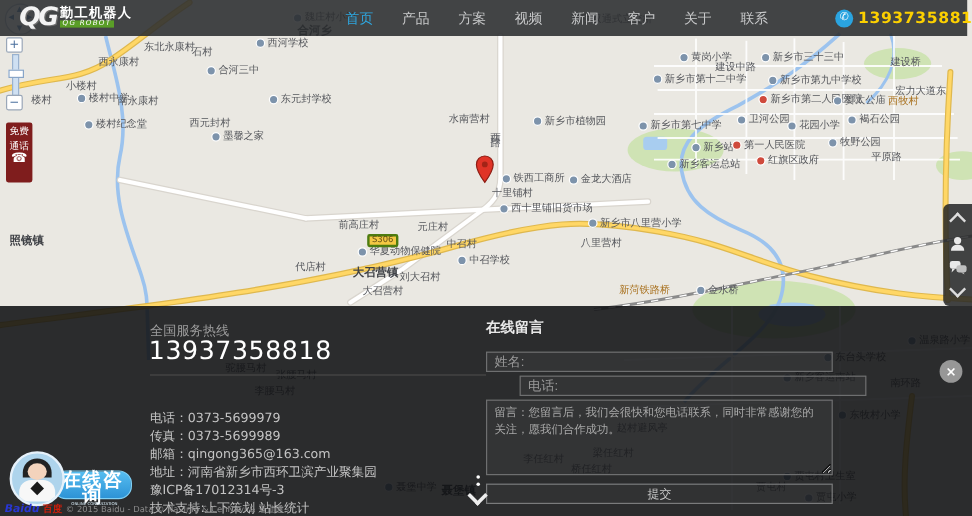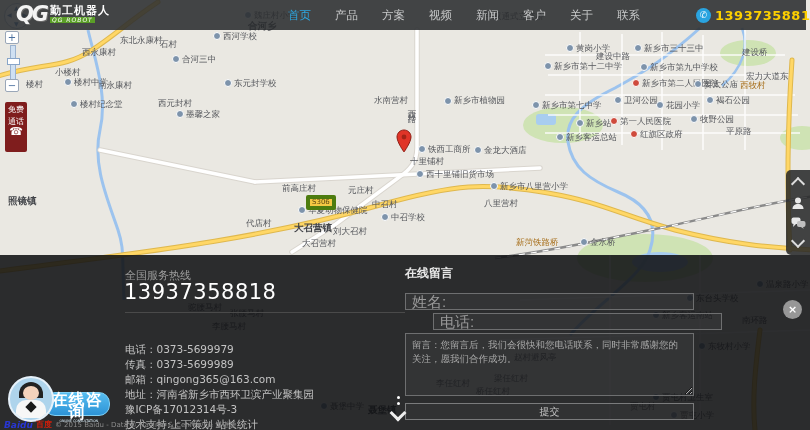--- a/index.html
+++ b/index.html
@@ -11,21 +11,21 @@
   #map-svg{position:absolute;left:0;top:0;z-index:2;}
   #map-labels{position:absolute;inset:0;z-index:3;}
   .map-label{position:absolute;font-size:8.5px;color:#55575c;white-space:nowrap;line-height:1;display:flex;align-items:center;gap:2px;}
   .map-label em{font-style:normal;}
   .map-label .poi-dot{display:none;width:8px;height:8px;border-radius:50%;background:#7d93ab;border:1px solid #fff;box-sizing:border-box;flex:none;}
   .map-label.poi .poi-dot{display:block;}
   .map-label.poi-red .poi-dot{display:block;background:#cf4a3c;}
   .map-label.town em{font-weight:bold;font-size:9.5px;color:#3f4146;}
   .map-label.orange em{color:#a8701d;text-align:center;}
   .map-label.roadv{writing-mode:vertical-rl;letter-spacing:2px;color:#5f6167;}
-  .map-label.badge em{background:#f4c843;border:4px solid #4d7c0f;color:#5d4a12;font-size:7px;padding:0 2px;border-radius:2px;}
+  .map-label.badge em{background:#f4c843;border:2px solid #4d7c0f;color:#5d4a12;font-size:7px;padding:0 2px;border-radius:2px;}
   #map-marker{position:absolute;left:396px;top:129px;z-index:5;}
 
   
   #pan-control{position:absolute;left:4px;top:3px;width:24px;height:24px;border-radius:50%;background:rgba(255,255,255,.85);border:1px solid #a9b7c6;z-index:10;}
   #pan-control i{position:absolute;font-size:6px;color:#4b79b4;font-style:normal;line-height:1;}
   #zoom-in-btn,#zoom-out-btn{position:absolute;left:5px;width:14px;height:13px;background:#fff;border:1px solid #9aa7b8;border-radius:2px;color:#4a6f9e;font-size:10px;line-height:11px;text-align:center;z-index:10;box-sizing:border-box;}
   #zoom-in-btn{top:31px;} #zoom-out-btn{top:79px;}
   #zoom-track{position:absolute;left:10px;top:45px;width:4px;height:33px;background:#cfe0f2;border:1px solid #9ab2cf;z-index:10;}
   #zoom-handle{position:absolute;left:7px;top:58px;width:11px;height:5px;background:#fff;border:1px solid #88a5c8;z-index:11;}
   #free-call-btn{position:absolute;left:5px;top:102px;width:22px;height:50px;background:#7f1d1d;border-radius:2px;color:#fff;text-align:center;z-index:12;}
@@ -47,21 +47,21 @@
   #nav-phone .num{color:#fcd000;font-size:13px;font-weight:bold;letter-spacing:.5px;}
 
   
   #footer{position:absolute;left:0;top:255px;width:810px;height:175px;background:rgba(16,17,19,.88);z-index:20;}
   #hotline-label{position:absolute;left:125px;top:13px;font-size:11px;color:#9d9d9d;}
   #hotline-number{position:absolute;left:124px;top:25px;font-size:21px;color:#fff;letter-spacing:.5px;}
   #footer-divider{position:absolute;left:125px;top:57px;width:280px;height:1px;background:#4a4a4a;}
   #company-name{position:absolute;left:125px;top:68px;font-size:12px;font-weight:bold;color:#e8e8e8;}
   #contact-lines{position:absolute;left:125px;top:87px;font-size:10.5px;color:#c4c4c4;line-height:15px;}
   #form-title{position:absolute;left:405px;top:10px;font-size:12px;font-weight:bold;color:#e8e8e8;}
-  .f-input{position:absolute;left:405px;width:275px;height:15px;background:rgba(255,255,255,.04);border:1px solid #6e6f70;color:#bbb;font-size:15px;padding:0 6px;box-sizing:content-box;outline:none;}
+  .f-input{position:absolute;left:405px;width:275px;height:15px;background:rgba(255,255,255,.04);border:1px solid #6e6f70;color:#bbb;font-size:11px;padding:0 6px;box-sizing:content-box;outline:none;}
   .f-input::placeholder{color:#9a9a9a;}
   #name-input{top:38px;} #phone-input{top:58px;margin-left:28px;}
   #message-input{position:absolute;left:405px;top:78px;width:275px;height:53px;background:rgba(255,255,255,.04);border:1px solid #6e6f70;color:#a9a9a9;font-size:9.5px;line-height:1.5;padding:4px 6px;outline:none;}
   #submit-btn{position:absolute;left:405px;top:148px;width:289px;height:17px;background:rgba(255,255,255,.03);border:1px solid #7a7b7c;color:#c8c8c8;font-size:10px;cursor:pointer;}
 
   
   #scroll-indicator{position:absolute;left:389px;top:394px;width:18px;z-index:41;display:flex;flex-direction:column;align-items:center;cursor:pointer;}
   #scroll-indicator .dot{width:3px;height:3px;border-radius:50%;background:#fff;margin:1.5px 0;}
   #scroll-indicator .chev{width:9px;height:9px;border-right:3px solid #eee;border-bottom:3px solid #eee;transform:rotate(45deg);margin-top:1px;}
 

